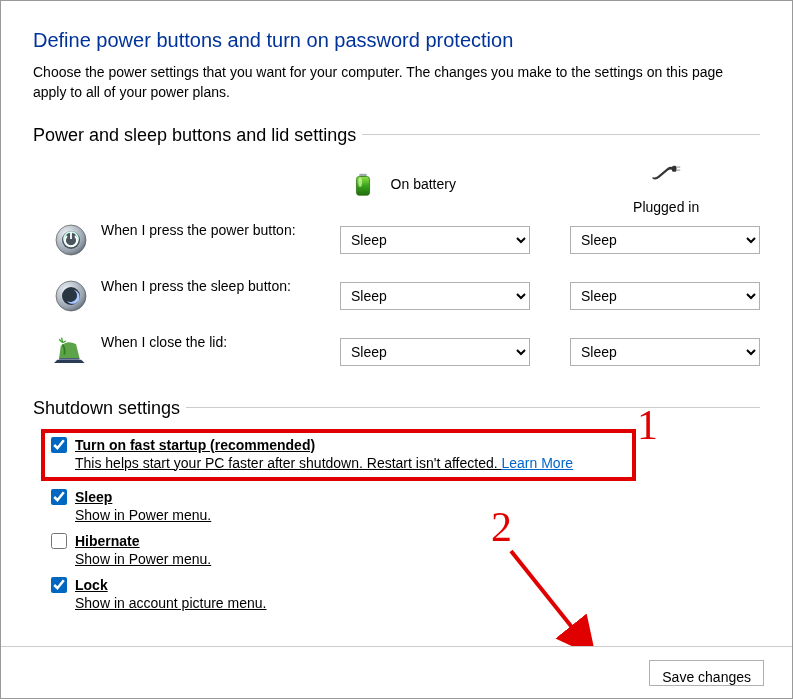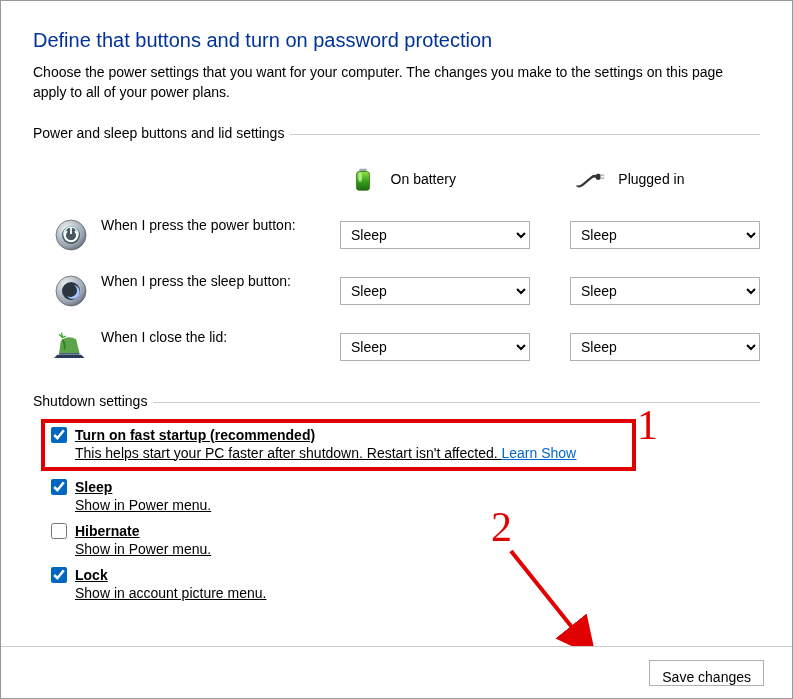--- a/index.html
+++ b/index.html
@@ -29,21 +29,21 @@
     color: #000;
     margin: 0 0 22px 0;
     line-height: 1.45;
   }
   .groupbox {
     position: relative;
     margin-top: 6px;
   }
   .group-label {
     display: inline-block;
-    font-size: 14px;
+    font-size: 18px;
     background: #fff;
     padding-right: 6px;
   }
   .group-rule {
     border: none;
     border-top: 1px solid #ccc;
     margin: 0;
     position: absolute;
     top: 9px;
     left: 0;
@@ -77,21 +77,21 @@
     gap: 10px;
   }
   .col-plug { margin-left: 10px; }
   .hdr-cell {
     display: flex;
     align-items: center;
     gap: 10px;
     justify-content: flex-start;
     width: 200px;
   }
-  .hdr-cell.plug { margin-left: 10px; }
+  .hdr-cell.plug { margin-left: 10px; flex-direction: column; }
   select.combo {
     width: 190px;
     height: 28px;
     font-family: inherit;
     font-size: 14px;
     background: #fff;
     border: 1px solid #b0b0b0;
     padding-left: 6px;
   }
   
@@ -195,21 +195,21 @@
     font-family: inherit;
     font-size: 14px;
     cursor: pointer;
     padding: 8px 12px;
   }
 </style>
 </head>
 <body>
 
 <div class="content">
-  <h1 class="title">Define that buttons and turn on password protection</h1>
+  <h1 class="title">Define power buttons and turn on password protection</h1>
   <p class="subtitle">Choose the power settings that you want for your computer. The changes you make to the settings on this page apply to all of your power plans.</p>
 
   <div class="groupbox">
     <span class="group-label">Power and sleep buttons and lid settings</span>
     <hr class="group-rule">
     <div class="grid">
 
       <div class="row header">
         <div class="col-label-spacer"></div>
         <div class="hdr-cell">
@@ -322,21 +322,21 @@
     <hr class="group-rule2">
     <div class="checklist">
 
       <div class="highlight-box">
         <div class="check-item" style="margin-bottom:0;">
           <div class="check-head bold">
             <input type="checkbox" class="blue" checked="" style="">
             <span class="check-label">Turn on fast startup (recommended)</span>
           </div>
           <div class="check-desc">
-            <span>This helps start your PC faster after shutdown. Restart isn't affected. </span><a href="#">Learn Show</a>
+            <span>This helps start your PC faster after shutdown. Restart isn't affected. </span><a href="#">Learn More</a>
           </div>
         </div>
       </div>
 
       <div class="check-item" style="margin-top:8px;">
         <div class="check-head bold">
           <input type="checkbox" class="blue" checked="" style="">
           <span class="check-label">Sleep</span>
         </div>
         <div class="check-desc">Show in Power menu.</div>

